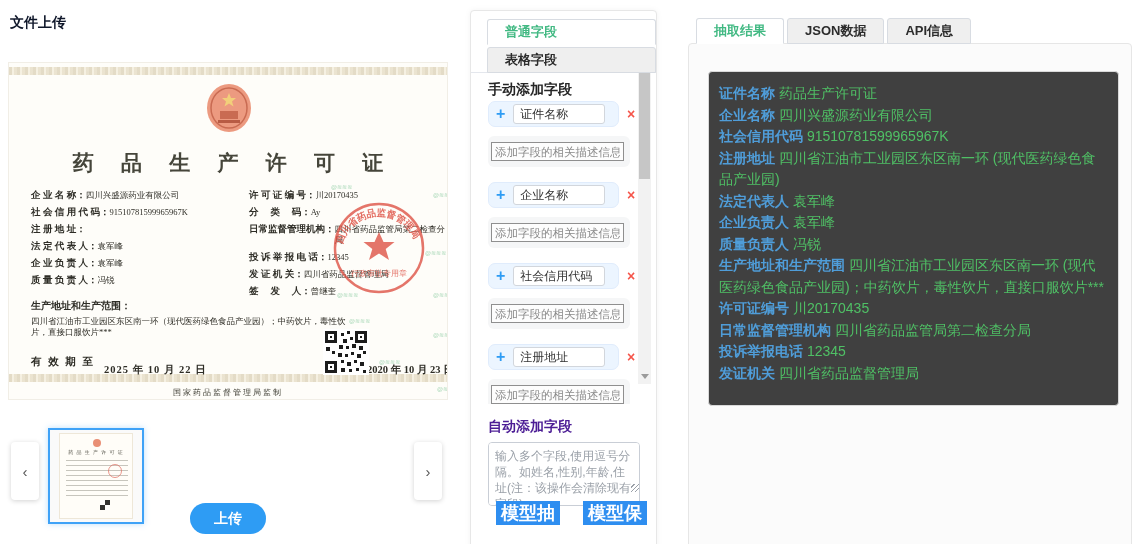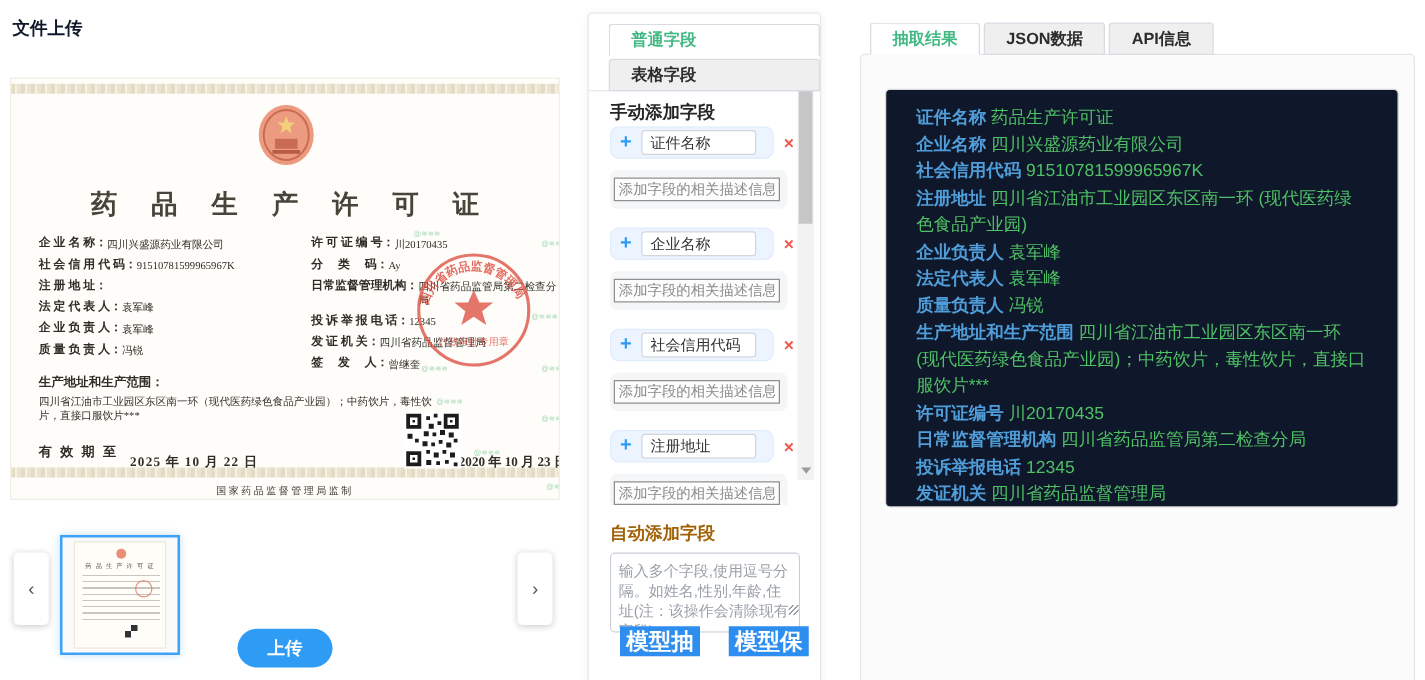--- a/index.html
+++ b/index.html
@@ -76,37 +76,37 @@
   .del-x { margin-left:8px; color:#f5554a; font-size:14px; font-weight:bold; cursor:pointer; line-height:1; }
   .desc-wrap { margin-top:9px; width:142px; height:31px; background:#f5f6f7; border-radius:6px; display:flex; align-items:center; padding-left:3px; }
   .desc-input { width:133px; height:19px; border:1px solid #8f8f8f; background:#fdfdfd; font-size:11.5px;
     padding:0 3px; font-family:inherit; }
   .desc-input::placeholder { color:#8a8a8a; }
   .vscroll { position:absolute; right:5px; top:42px; width:13px; height:331px; background:#f2f2f2; }
   .vscroll .arrow { position:absolute; left:3px; width:0; height:0; border-left:4px solid transparent; border-right:4px solid transparent; }
   .vscroll .arrow.up { top:5px; border-bottom:5px solid #9b9b9b; }
   .vscroll .arrow.down { bottom:5px; border-top:5px solid #9b9b9b; }
   .vscroll .thumb-bar { position:absolute; left:1px; top:16px; width:11px; height:110px; background:#c6c6c6; }
-  .auto-title { margin:14px 0 6px 17px; font-size:14px; font-weight:bold; color:#a16207; }
+  .auto-title { margin:14px 0 6px 17px; font-size:14px; font-weight:bold; color:#4c1d95; }
   .auto-textarea { display:block; margin-left:17px; width:152px; height:64px; border:1px solid #c9ced6; border-radius:4px;
     resize:none; font-size:12px; line-height:16px; padding:5px 6px; font-family:inherit; position:relative; }
   .auto-textarea::placeholder { color:#9aa0a8; }
   .resize-corner { position:absolute; left:160px; top:473px; width:8px; height:8px;
     background:repeating-linear-gradient(135deg,transparent 0 2px,#9aa0a8 2px 3px); }
   .model-btns { position:absolute; left:0; top:490px; width:100%; }
   .model-btn { position:absolute; width:64px; height:24px; border:none; border-radius:0; background:#2e8ef0;
     color:#fff; font-size:18px; font-weight:bold; cursor:pointer; font-family:inherit;text-align:center; }
   .model-btn.extract { left:25px; } .model-btn.save { left:112px; }
 
   
   .results-wrap { position:absolute; left:688px; top:18px; width:444px; }
   .results-wrap .tabstrip { padding-left:8px; margin-bottom:-1px; }
   .results-card { position:relative; width:444px; height:519px; background:#fbfbfb; border:1px solid #e6e6e6; border-radius:4px; }
-  .results-box { position:absolute; left:19px; top:27px; width:411px; height:335px; background:#0f172a;
-    border:1px solid #d9d9d9; border-radius:4px; padding:11px 24px; overflow:hidden; }
+  .results-box { position:absolute; left:19px; top:27px; width:411px; height:335px; background:#404040;
+    border:1px solid #d9d9d9; border-radius:4px; padding:11px 10px; overflow:hidden; }
   .result-row { font-size:14px; line-height:21.5px; }
   .result-label { font-weight:bold; color:#4f9dd9; }
   .result-value { color:#4fc065; }
 </style>
 </head>
 <body>
 
 <div id="stage">
 
   <div class="page-title">文件上传</div>
@@ -382,30 +382,30 @@
             <span class="result-label">社会信用代码</span>
             <span class="result-value">91510781599965967K</span>
           </div>
 
           <div class="result-row">
             <span class="result-label">注册地址</span>
             <span class="result-value">四川省江油市工业园区东区南一环 (现代医药绿色食品产业园)</span>
           </div>
 
           <div class="result-row">
+            <span class="result-label">法定代表人</span>
+            <span class="result-value">袁军峰</span>
+          </div>
+
+          <div class="result-row">
             <span class="result-label">企业负责人</span>
             <span class="result-value">袁军峰</span>
           </div>
 
           <div class="result-row">
-            <span class="result-label">法定代表人</span>
-            <span class="result-value">袁军峰</span>
-          </div>
-
-          <div class="result-row">
             <span class="result-label">质量负责人</span>
             <span class="result-value">冯锐</span>
           </div>
 
           <div class="result-row">
             <span class="result-label">生产地址和生产范围</span>
             <span class="result-value">四川省江油市工业园区东区南一环 (现代医药绿色食品产业园)；中药饮片，毒性饮片，直接口服饮片***</span>
           </div>
 
           <div class="result-row">

